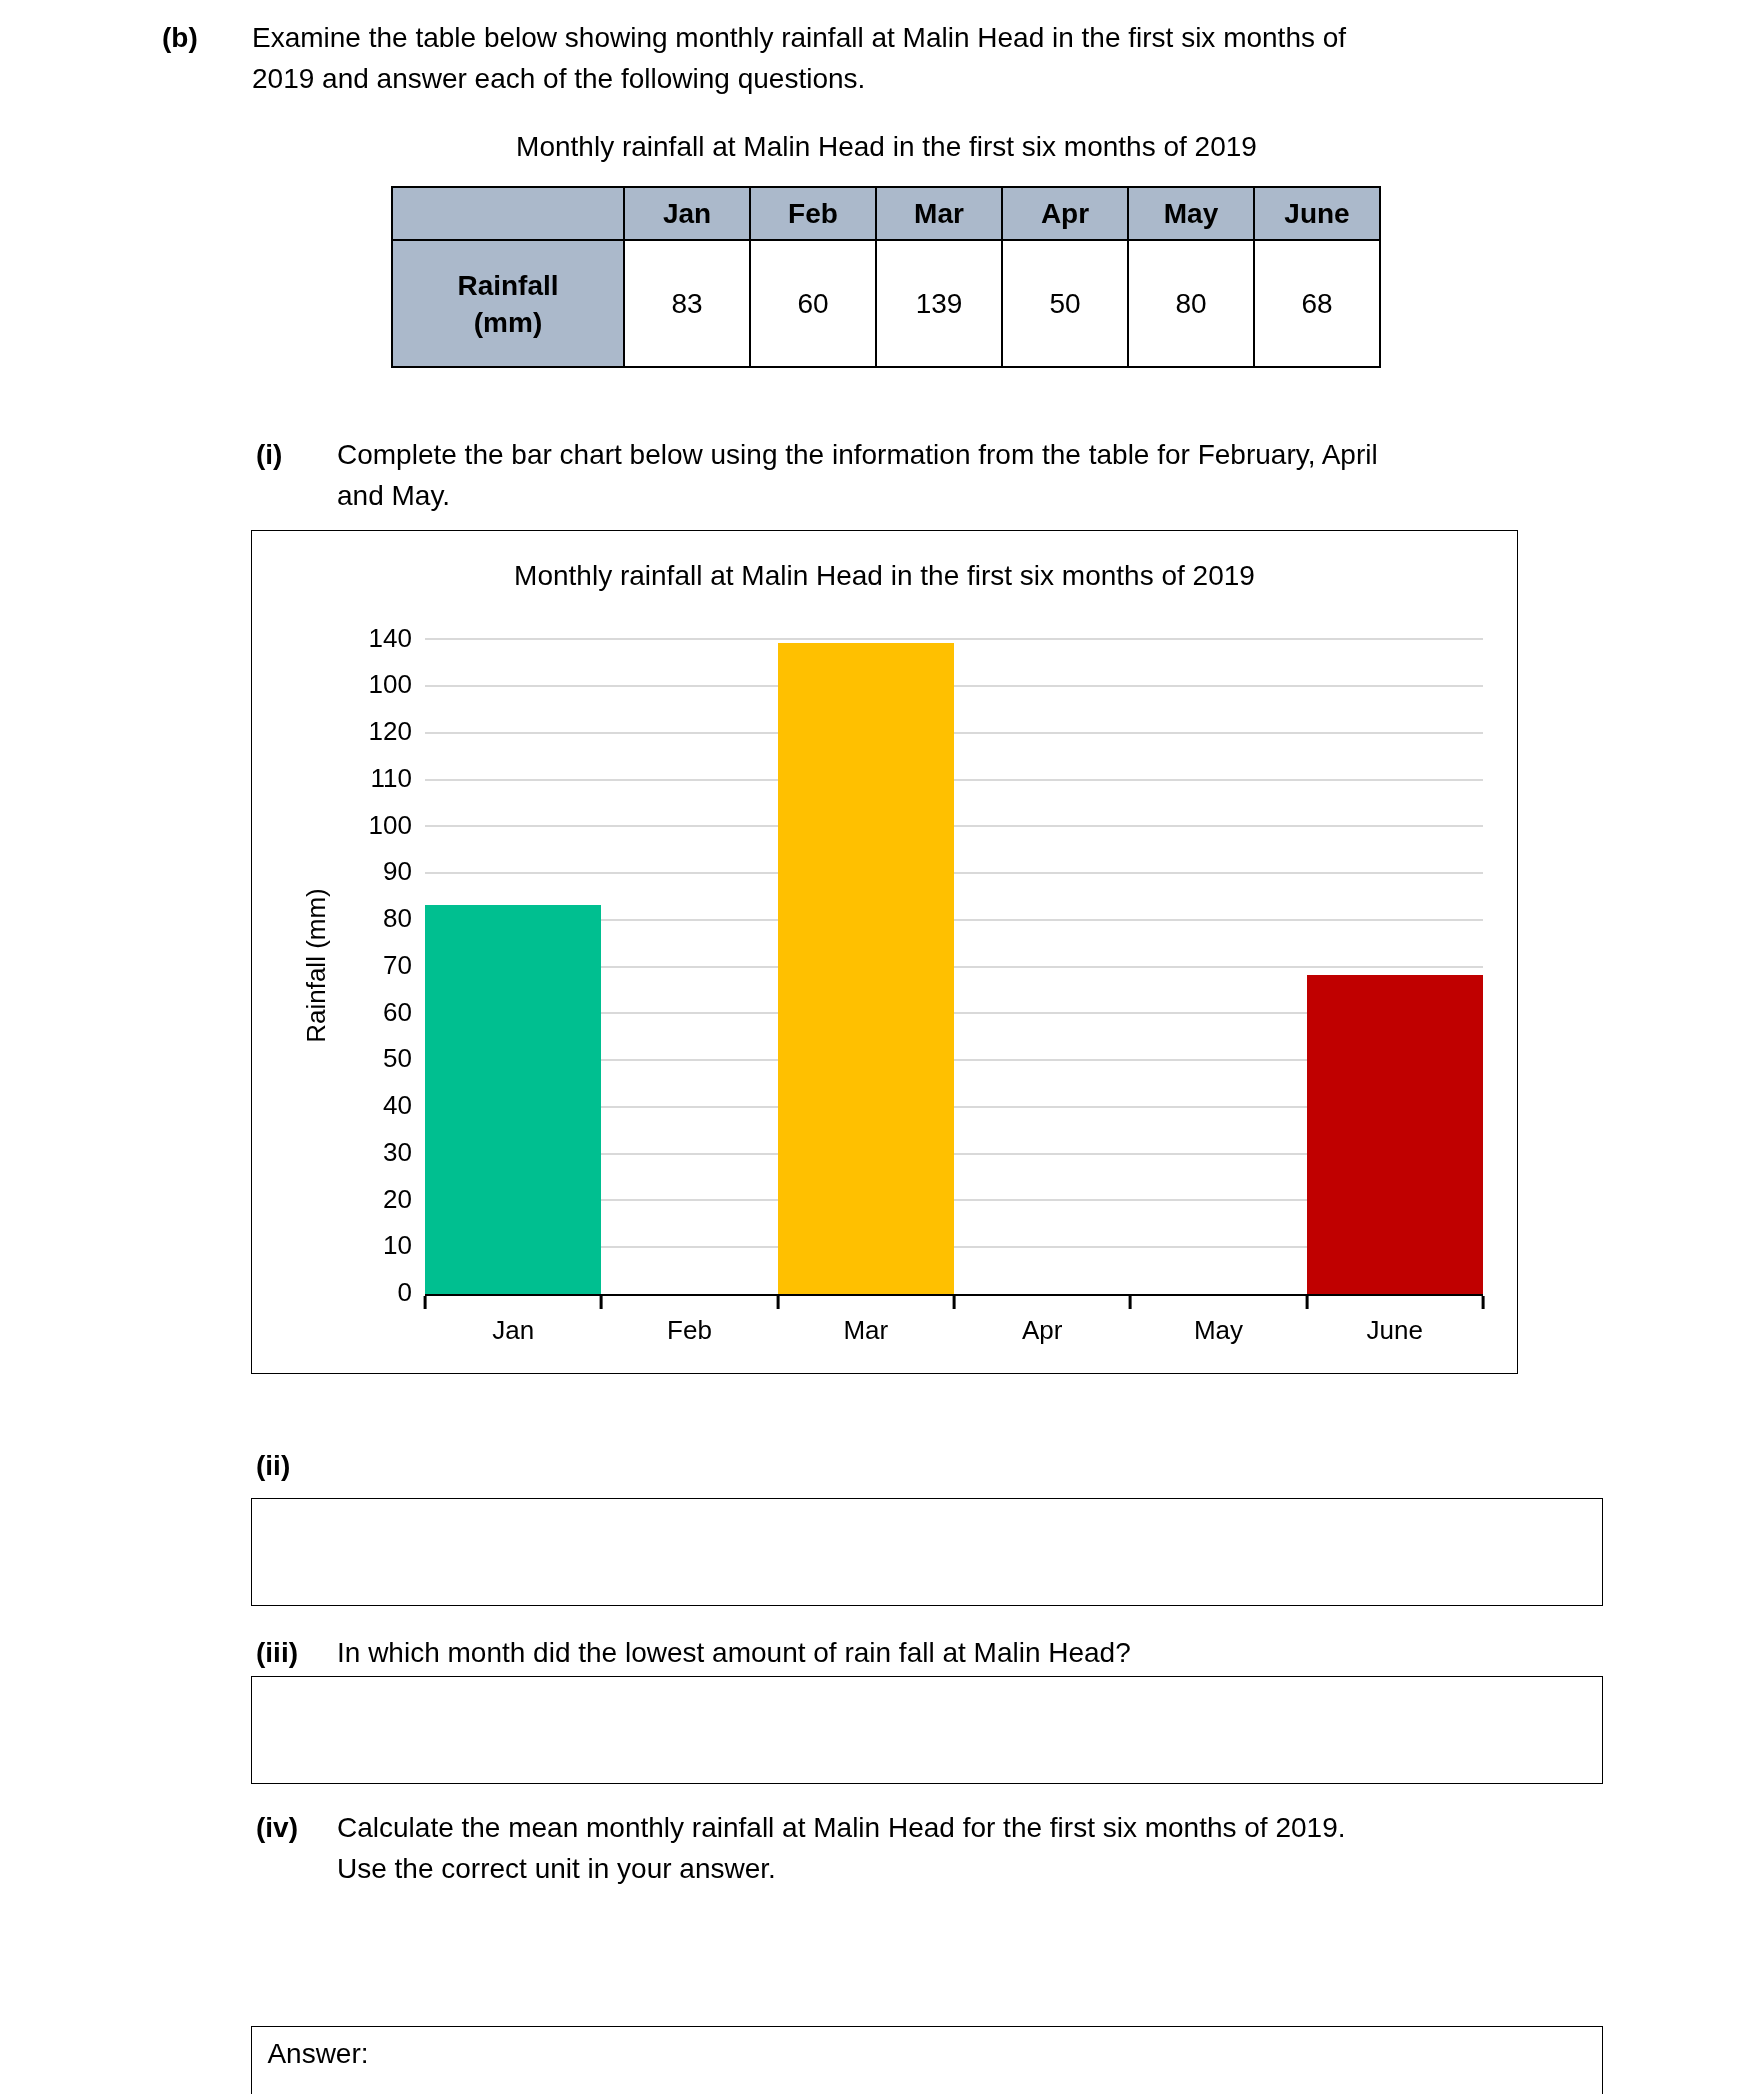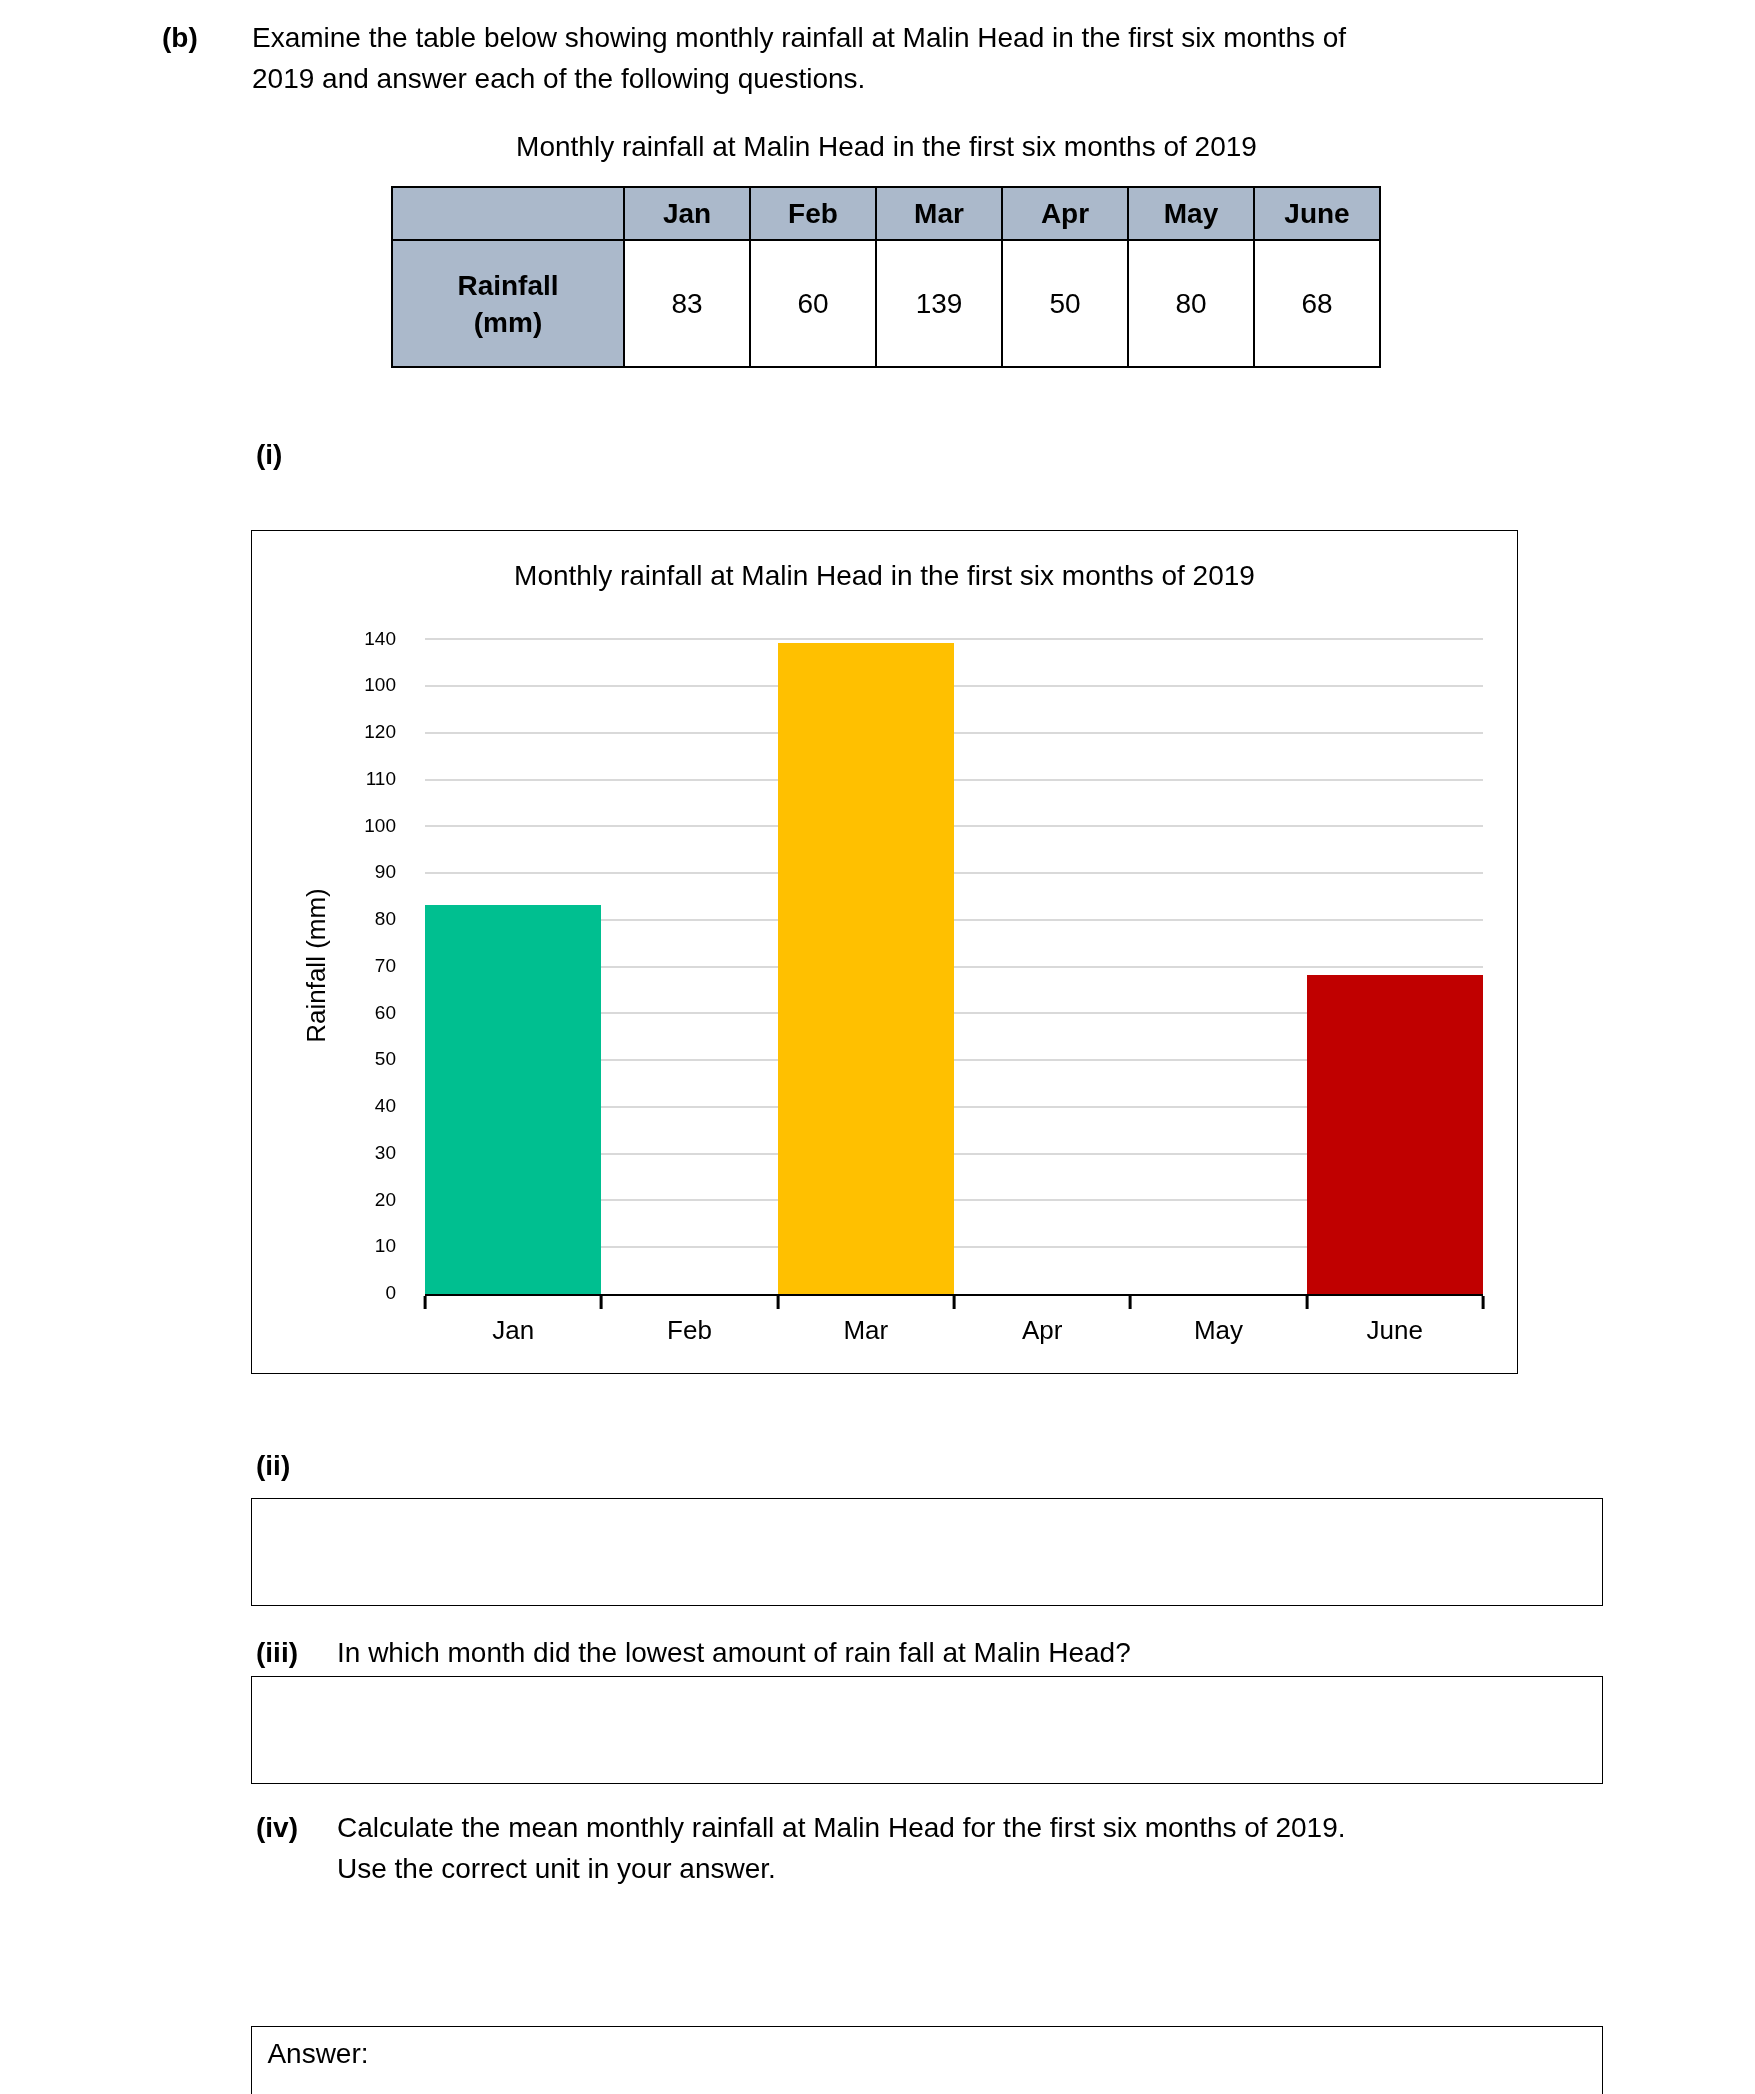--- a/index.html
+++ b/index.html
@@ -64,22 +64,22 @@
   .y-axis-label {
     position: absolute; left: -263px; top: 420px;
     width: 655px; height: 29px; line-height: 29px;
     text-align: center; font-size: 26px;
     transform: rotate(-90deg);
   }
   #y-ticks {
     position: absolute; left: 92px; top: 107px; width: 68px; height: 655px;
   }
   .ytick {
-    position: absolute; right: 16px; width: 100%;
-    text-align: right; font-size: 19px; height: 29px; line-height: 29px;
+    position: absolute; right: 0; width: 100%;
+    text-align: right; font-size: 26px; height: 29px; line-height: 29px;
   }
   #plot {
     position: absolute; left: 173px; top: 107px;
     width: 1058px; height: 658px;
     border-bottom: 2.9px solid #000;
   }
   .gridline { position: absolute; left: 0; width: 100%; height: 1.9px; z-index: 0; }
   .bar { position: absolute; bottom: 0; z-index: 1; }
   #x-ticks { position: absolute; left: 173px; top: 765px; width: 1058px; height: 12.6px; }
   .xtick {
@@ -152,20 +152,22 @@
           <td class="val">60</td>
           <td class="val">139</td>
           <td class="val">50</td>
           <td class="val">80</td>
           <td class="val">68</td>
         </tr>
     </tbody>
   </table>
 
   <span class="qlabel" id="q-i-label">(i)</span>
+  <div class="qtext" id="q-i-text">Complete the bar chart below using the information from the table for February, April
+and May.</div>
 
   <div id="chart-box">
     <div class="chart-title">Monthly rainfall at Malin Head in the first six months of 2019</div>
     <div class="y-axis-label">Rainfall (mm)</div>
     <div id="y-ticks">
         <div class="ytick" style="top: 640px;">0</div>
         <div class="ytick" style="top: 593px;">10</div>
         <div class="ytick" style="top: 547px;">20</div>
         <div class="ytick" style="top: 500px;">30</div>
         <div class="ytick" style="top: 453px;">40</div>

